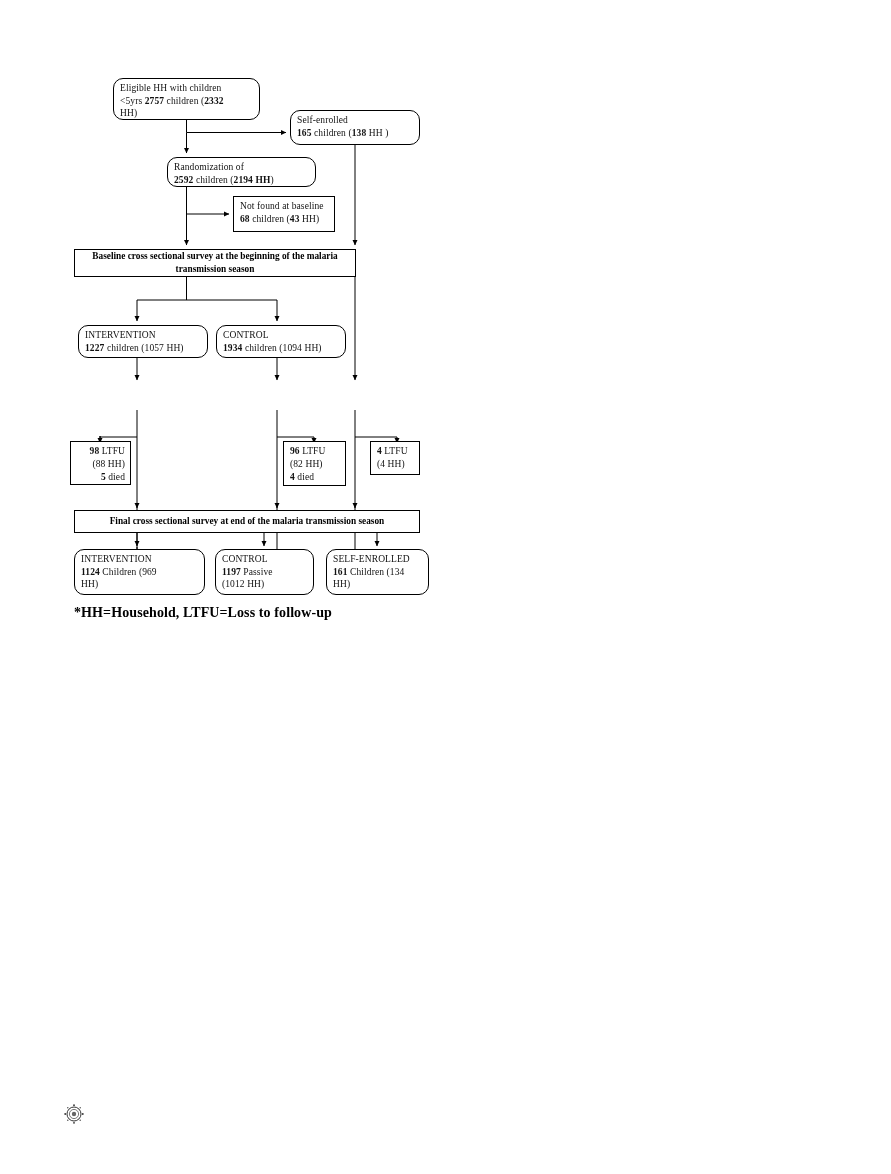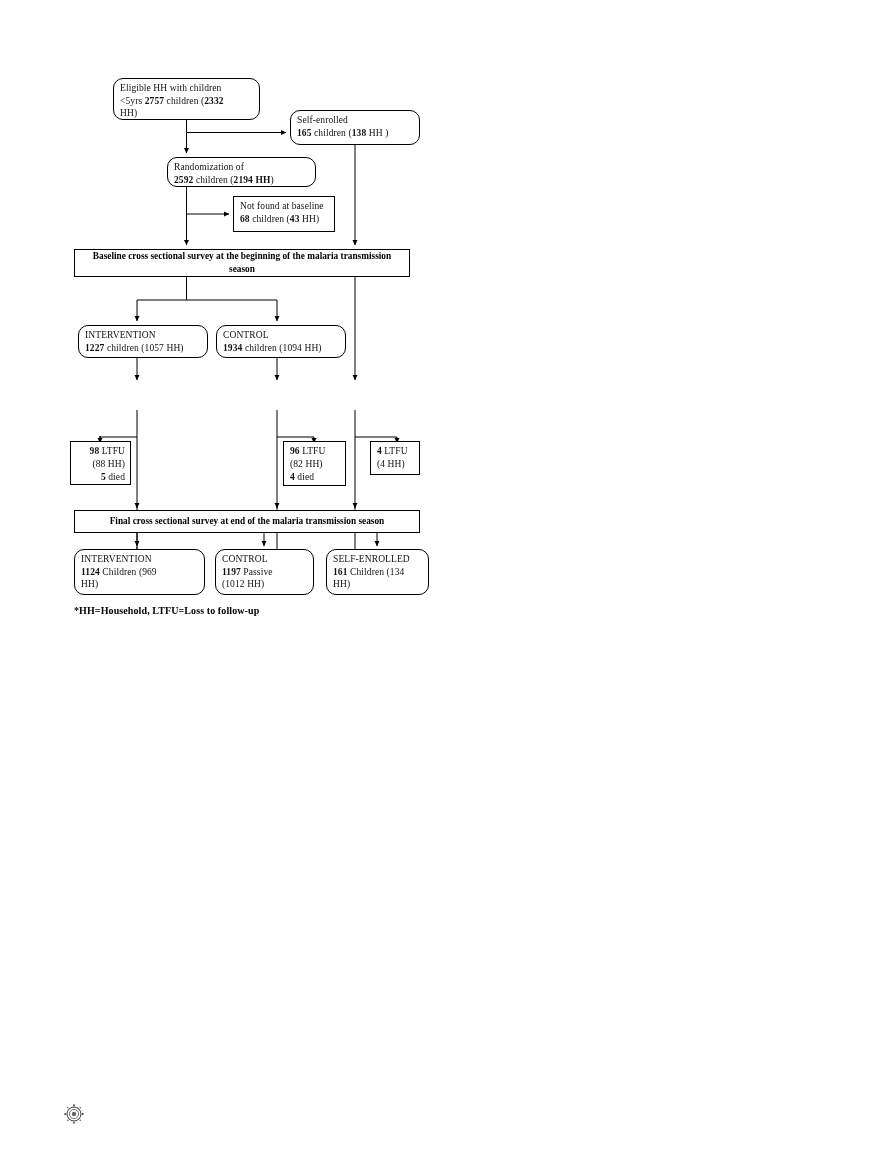--- a/index.html
+++ b/index.html
@@ -42,21 +42,21 @@
     line-height: 13px;
     text-align: center;
     display: flex;
     align-items: center;
     justify-content: center;
     padding: 2px 6px;
   }
   .b { font-weight: bold; }
   .footnote {
     position: absolute;
-    font-size: 10px;
+    font-size: 14px;
     font-weight: bold;
     letter-spacing: 0.1px;
   }
   .seal {
     position: absolute;
     left: 62px;
     top: 1102px;
     width: 24px;
     height: 24px;
   }
@@ -155,21 +155,21 @@
     </div>
   </div>
 
   <div class="box" style="left:233px; top:196px; width:102px; height:36px;">
     <div>Not found at baseline</div>
     <div>
       <span class="b">68</span><span> children (</span><span class="b">43</span><span> HH)</span>
     </div>
   </div>
 
-  <div class="banner" style="left:74px; top:249px; width:336px; height:28px;">
+  <div class="banner" style="left:74px; top:249px; width:282px; height:28px;">
     <span>Baseline cross sectional survey at the beginning of the malaria transmission season</span>
   </div>
 
   <div class="box rounded" style="left:78px; top:325px; width:130px; height:33px;">
     <div>INTERVENTION</div>
     <div>
       <span class="b">1227</span><span> children (1057 HH)</span>
     </div>
   </div>
 

